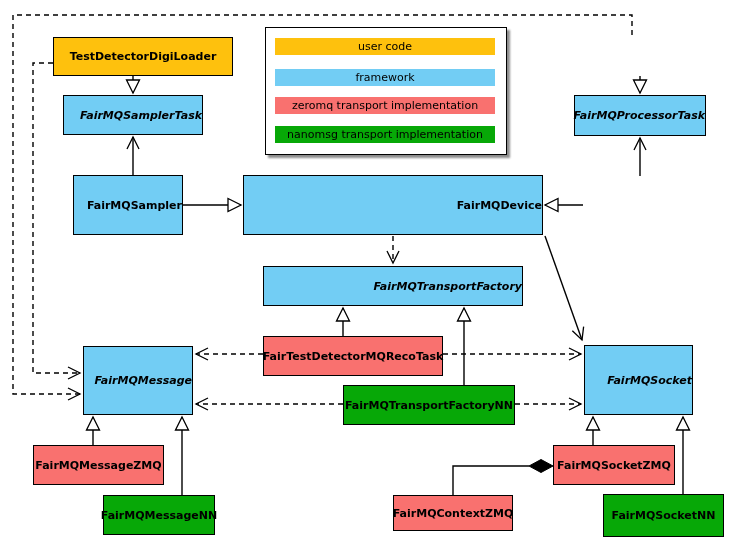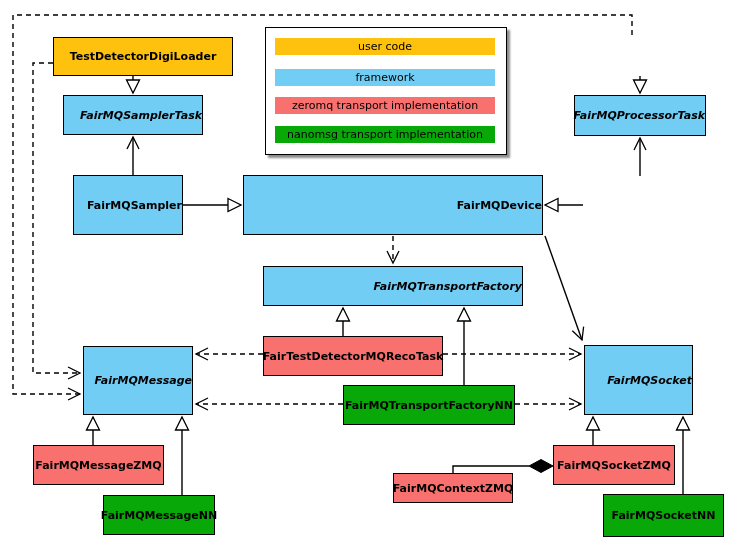--- a/index.html
+++ b/index.html
@@ -127,21 +127,21 @@
   </div>
 
   <div class="node cat-nanomsg" style="left:103px;top:495px;width:112px;height:40px">
     <span>FairMQMessageNN</span>
   </div>
 
   <div class="node cat-zeromq" style="left:553px;top:445px;width:122px;height:40px">
     <span>FairMQSocketZMQ</span>
   </div>
 
-  <div class="node cat-zeromq" style="left:393px;top:473px;width:120px;height:30px">
+  <div class="node cat-zeromq" style="left:393px;top:495px;width:120px;height:36px">
     <span>FairMQContextZMQ</span>
   </div>
 
   <div class="node cat-nanomsg" style="left:603px;top:494px;width:121px;height:43px">
     <span>FairMQSocketNN</span>
   </div>
 
   <div id="legend">
     <div class="legend-strip cat-user" style="top:10px">
       <span>user code</span>

